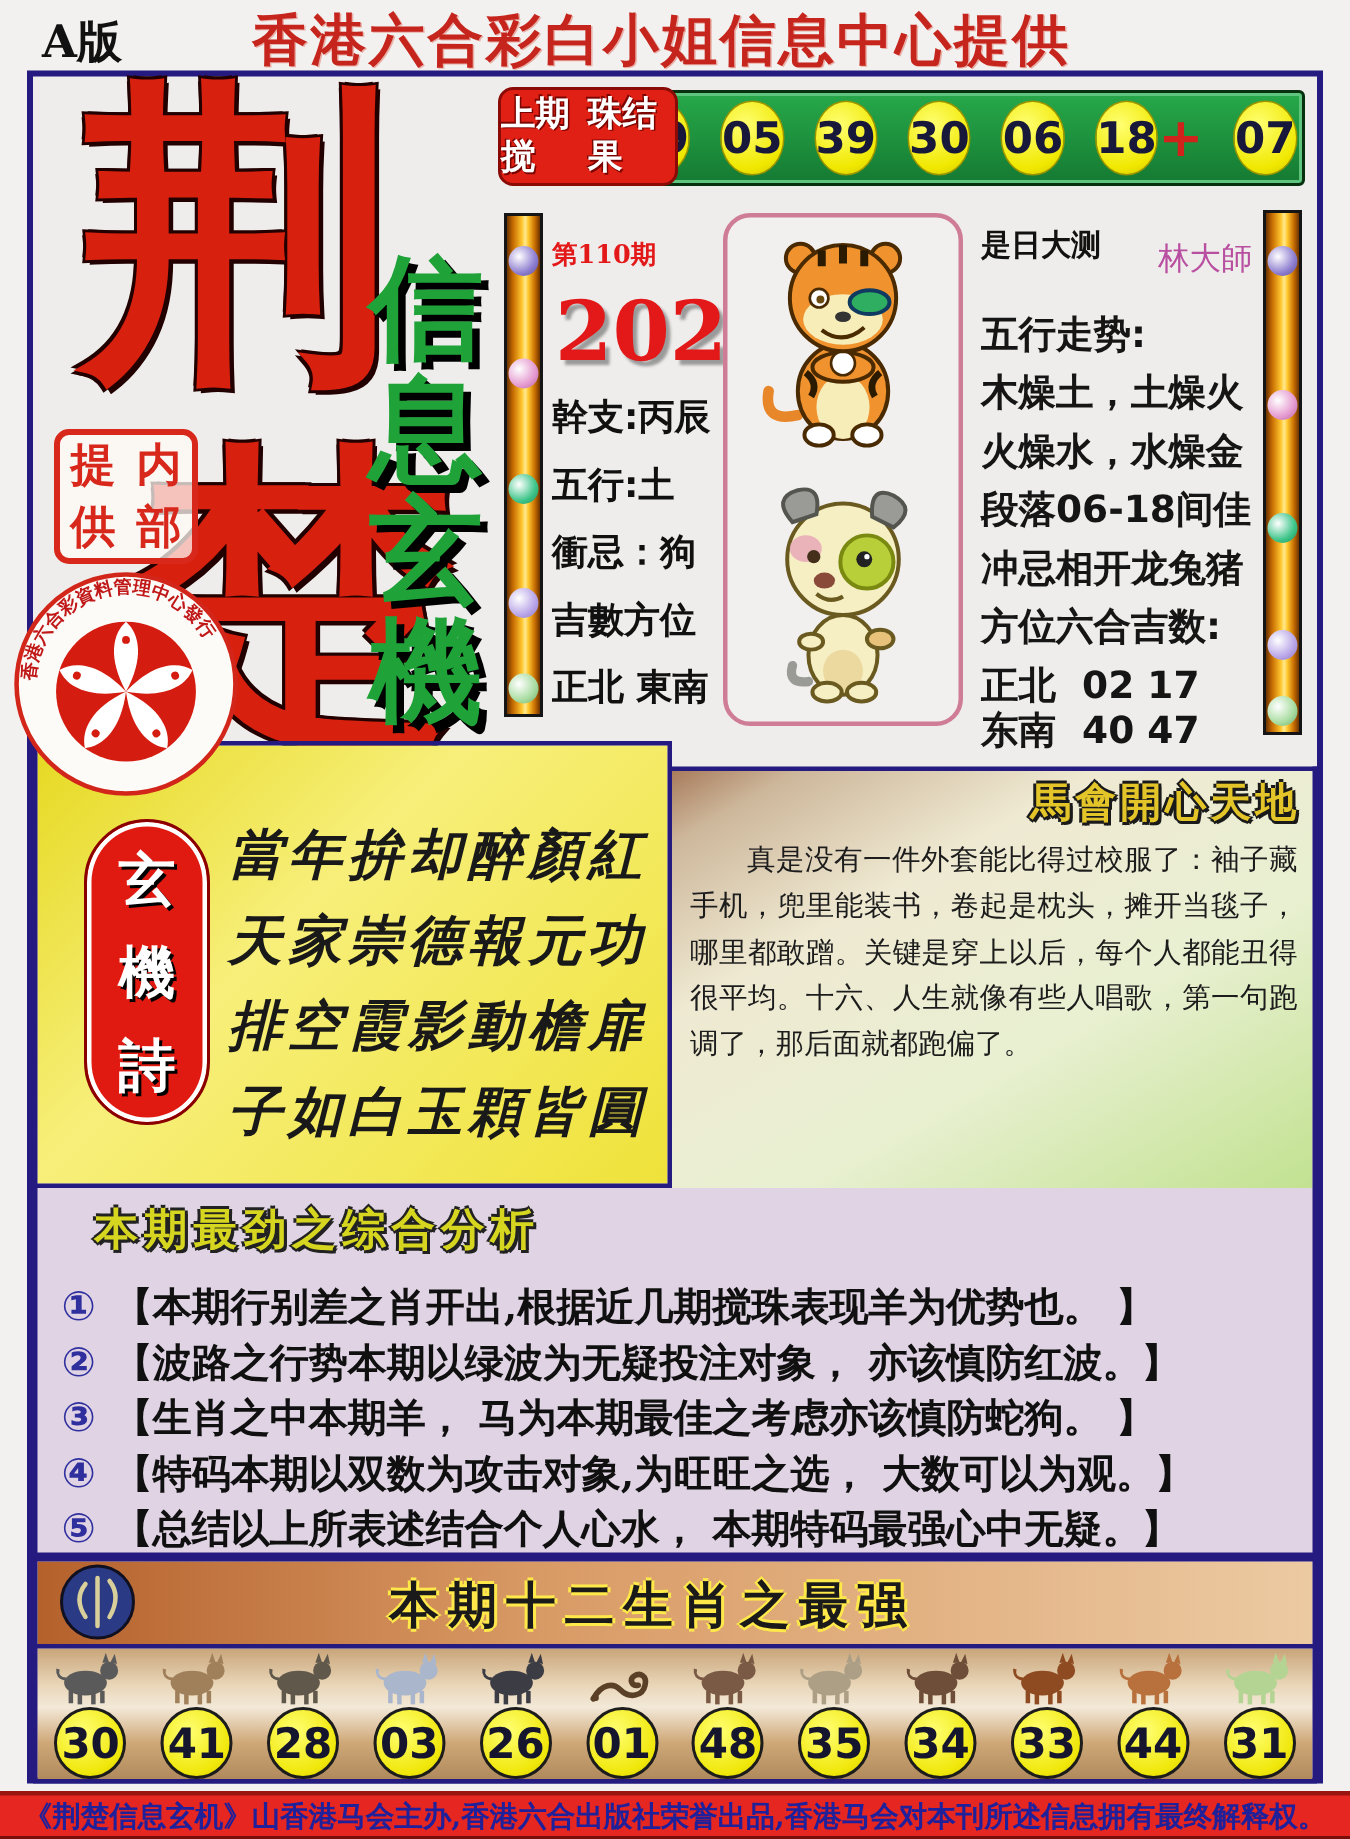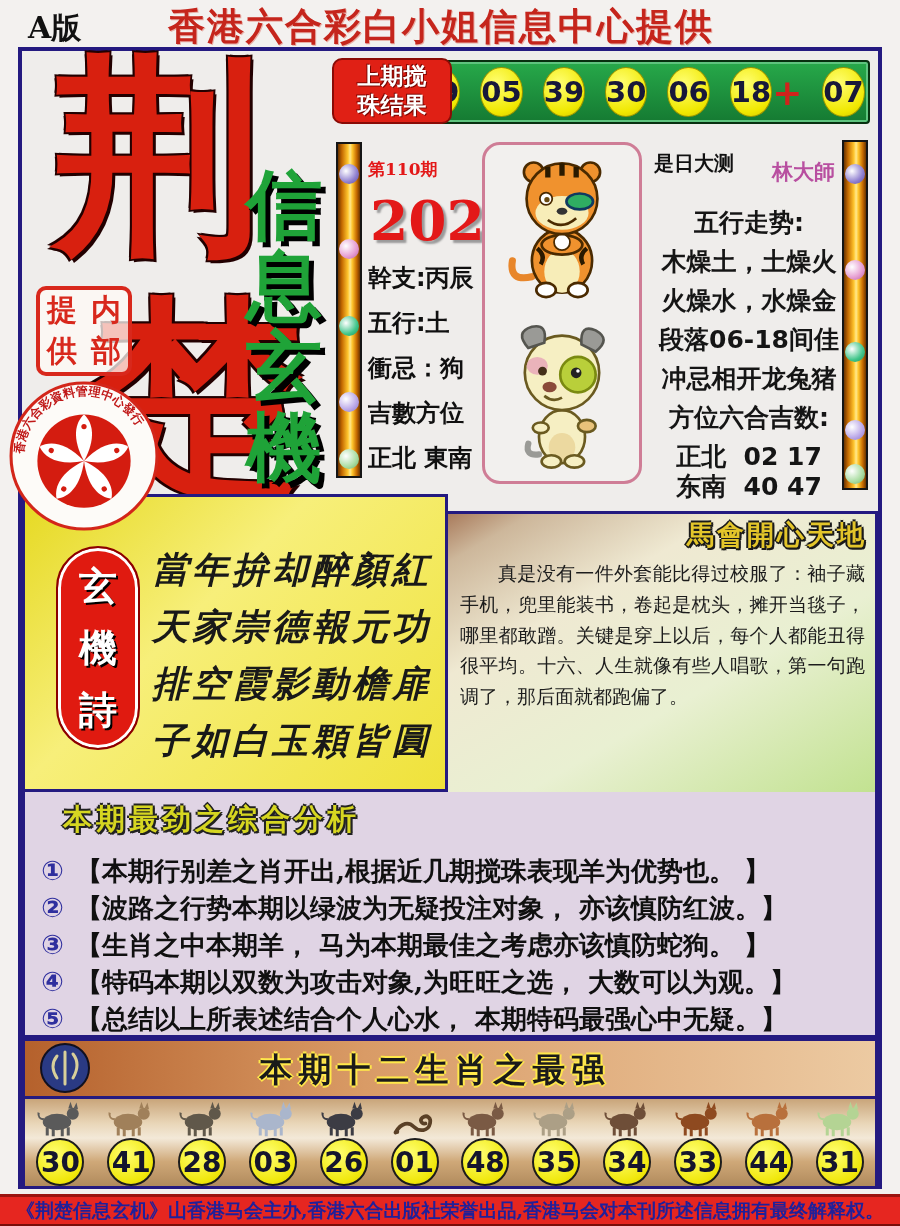--- a/index.html
+++ b/index.html
@@ -12,21 +12,21 @@
   .main-title { position:absolute; left:168px; top:2px; width:600px; font-size:37px; font-weight:bold;
                 color:#c5251c; font-family:"DejaVu Serif", serif; letter-spacing:2px;
                 text-shadow:1px 1px 0 #e8b0a8; white-space:nowrap; }
 
   
   .frame { position:absolute; left:18px; top:47px; width:864px; height:1142px;
            border:4px solid #241a80; background:#efedeb; }
 
   
   .draw-badge { position:absolute; left:332px; top:58px; width:120px; height:66px; background:#e02015;
-                border:2px solid #8a0b06; border-radius:10px; display:flex; flex-direction:column;
+                border:2px solid #8a0b06; border-radius:10px; display:flex; flex-direction:row;
                 align-items:center; justify-content:center; z-index:3; }
   .draw-badge span { font-size:23px; font-weight:bold; color:#fff; line-height:29px;
                      text-shadow:1px 1px 0 #7a0500, -1px -1px 0 #7a0500; }
   .draw-box { position:absolute; left:388px; top:60px; width:482px; height:64px;
               background:linear-gradient(#27a94a,#157a32); border:2px solid #07300f; border-radius:4px;
               box-shadow:inset 0 0 0 2px #5ec47e; display:flex; align-items:center;
               justify-content:space-around; padding:0 8px; z-index:2; }
   .ball { width:46px; height:50px; border-radius:50%;
           background:radial-gradient(circle at 38% 32%, #ffff72, #f0e800 70%, #cfc400);
           border:1px solid #9a9400; display:flex; align-items:center; justify-content:center;
@@ -73,24 +73,24 @@
 
   
   .animals-box { position:absolute; left:482px; top:142px; width:160px; height:342px;
                  border:3px solid #cf7d96; border-radius:18px; background:#f2f0ee; z-index:2; }
   .tiger { position:absolute; left:500px; top:148px; width:124px; height:160px; z-index:3; }
   .dog   { position:absolute; left:500px; top:314px; width:124px; height:162px; z-index:3; }
 
   
   .fc-title { position:absolute; left:654px; top:150px; font-size:20px; font-weight:bold; color:#111;
               white-space:nowrap; }
-  .fc-master { position:absolute; left:772px; top:158px; font-size:21px; font-weight:bold; color:#b84fa0;
+  .fc-master { position:absolute; left:772px; top:158px; font-size:21px; font-weight:normal; color:#b84fa0;
                white-space:nowrap; }
   .fc-row { position:absolute; left:654px; width:190px; font-size:25px; font-weight:bold; color:#151515;
-            white-space:pre;text-align:center; }
+            white-space:pre; }
 
   
   .poem-panel { position:absolute; left:22px; top:494px; width:426px; height:298px;
                 border:3px solid #241a80;
                 background:linear-gradient(135deg,#e6d922,#f7ef7a 40%,#efe23a); }
   .poem-badge { position:absolute; left:56px; top:546px; width:84px; height:204px; background:#e01a10;
                 border:2px solid #8a0000; border-radius:42px; box-shadow:inset 0 0 0 3px #fff;
                 display:flex; flex-direction:column; align-items:center; justify-content:center; z-index:6; }
   .poem-badge span { font-size:38px; font-weight:bold; color:#fff; line-height:62px;
                      text-shadow:2px 2px 0 #000; }

